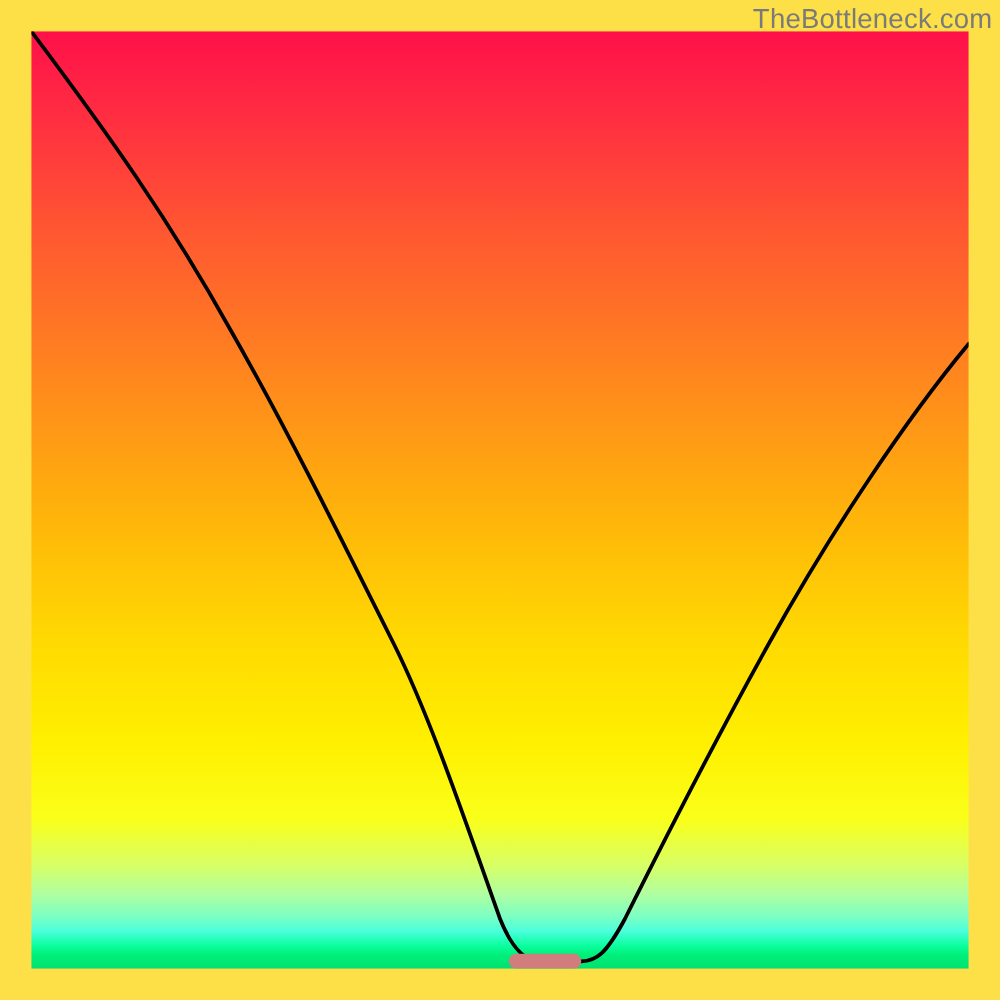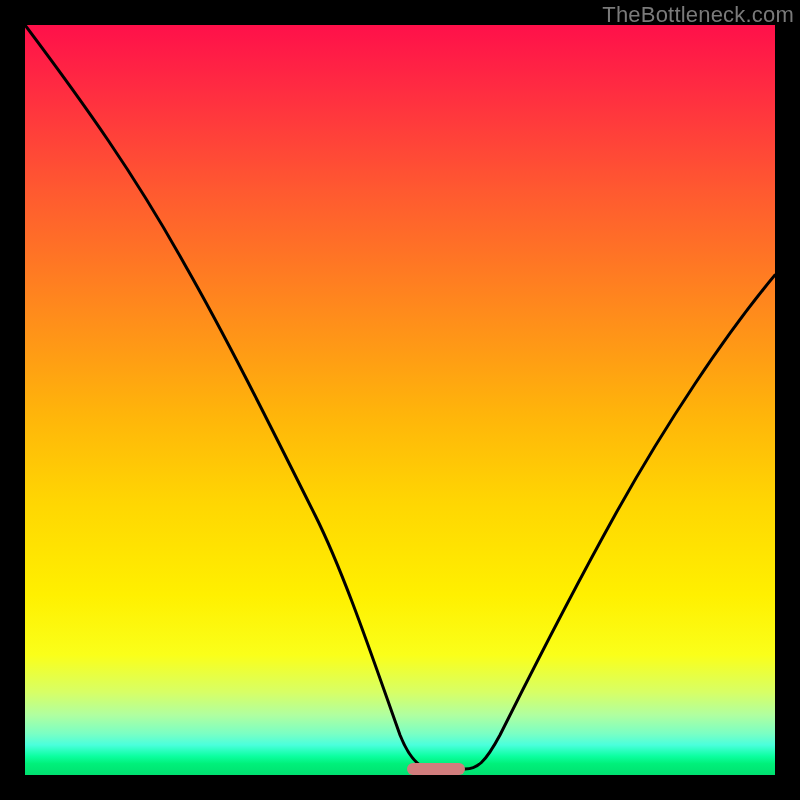--- a/index.html
+++ b/index.html
@@ -9,21 +9,21 @@
     height: 800px;
     background: #ffffff;
     overflow: hidden;
     font-family: Arial, Helvetica, sans-serif;
   }
   .frame {
     position: absolute;
     left: 0; top: 0;
     width: 800px;
     height: 800px;
-    background: #000000;
+    background: #fde047;
   }
   .plot-area {
     position: absolute;
     left: 25px;
     top: 25px;
     width: 750px;
     height: 750px;
     overflow: hidden;
   }
   .gradient {

